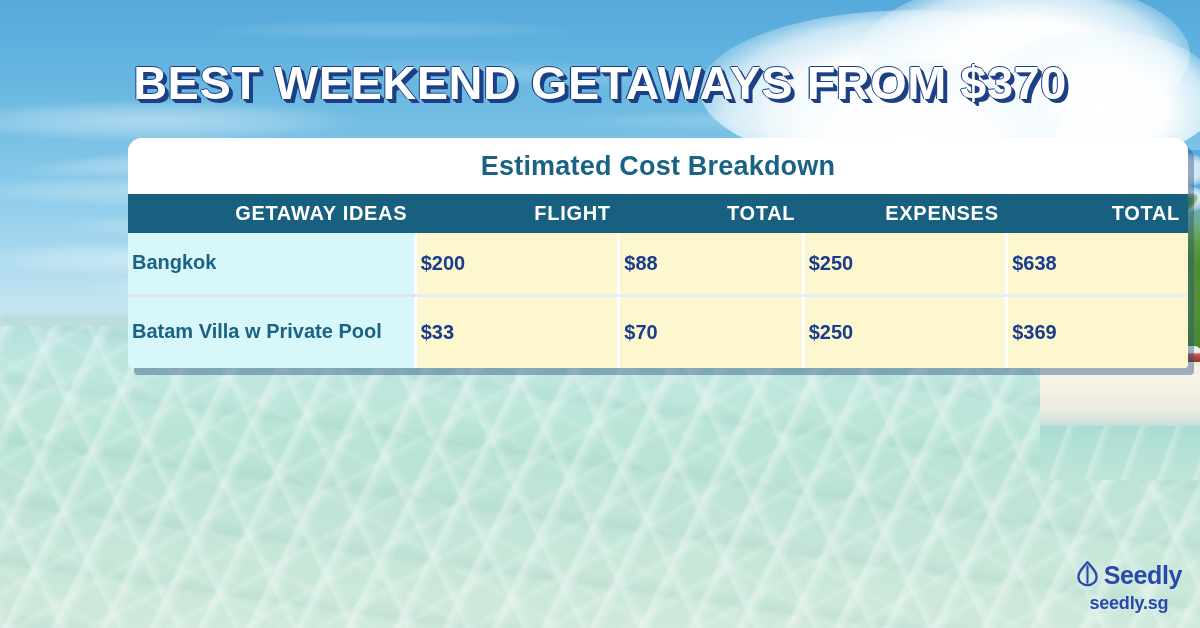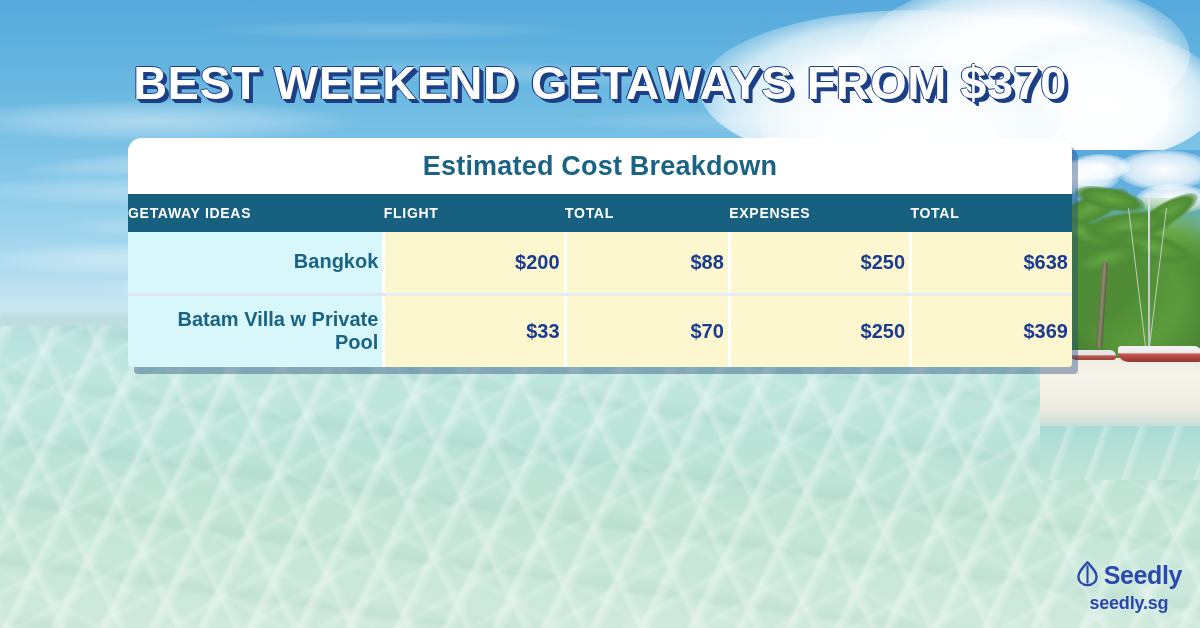--- a/index.html
+++ b/index.html
@@ -191,21 +191,21 @@
        2px 2px 0 #1d3f86,
        1px 1px 0 #1d3f86,
       -1px 0   0 #1d3f86,
        0  -1px 0 #1d3f86;
     white-space:nowrap;
   }
 
   
   #card {
     position:absolute; left:128px; top:138px;
-    width:944px;
+    width:1060px;
     border-radius:14px 14px 4px 4px;
     background:#e5e5e5;
     box-shadow:6px 7px 0 rgba(33,72,120,.40);
     overflow:hidden;
   }
   #card-title {
     height:56px;
     line-height:56px;
     text-align:center;
     color:#1a6384;
@@ -213,31 +213,31 @@
     font-weight:bold;
     background:#ffffff;
     letter-spacing:.2px;
   }
 
   table { width:100%; border-collapse:collapse; table-layout:fixed; }
 
   thead th {
     background:#176080;
     color:#ffffff;
-    font-size:14px;
+    font-size:20px;
     font-weight:bold;
     letter-spacing:.7px;
     height:38px;
-    padding:0;
+    padding:8px;
+    text-align:right;
+    border:0;
+  }
+
+  tbody td {
     text-align:left;
-    border:0;
-  }
-
-  tbody td {
-    text-align:right;
     font-weight:bold;
     font-size:20px;
     color:#1b3b8f;
     border-left:3px solid #ffffff;
     border-bottom:3px solid #e7ecf7;
     padding:2px 4px;
   }
   tbody tr:last-child td { border-bottom:0; }
   tbody td:first-child { border-left:0; }
 

